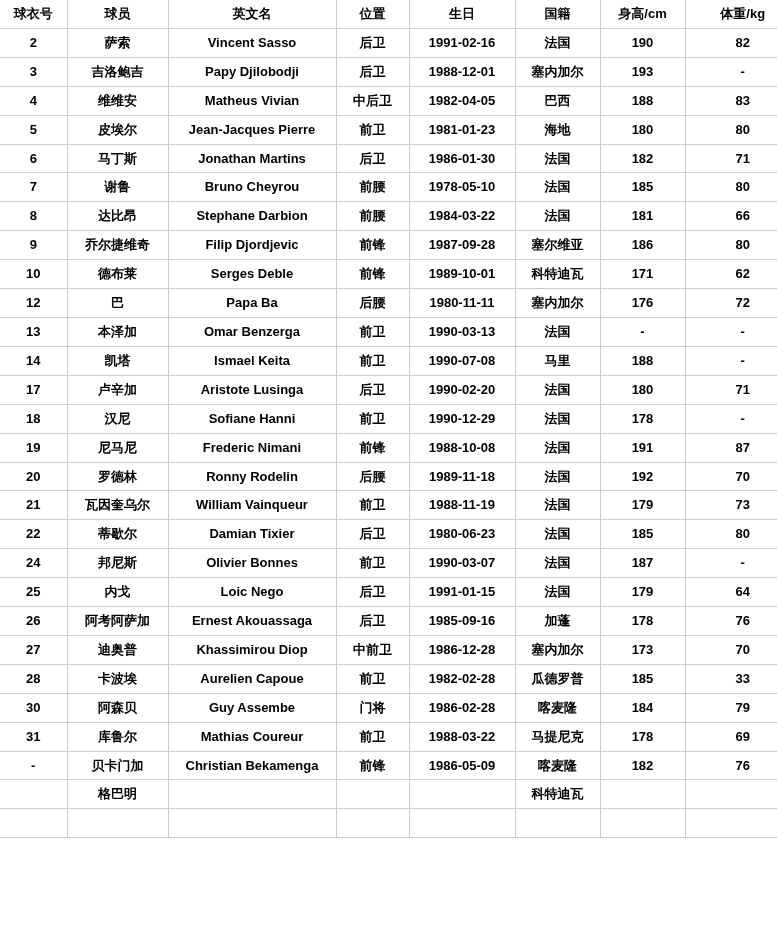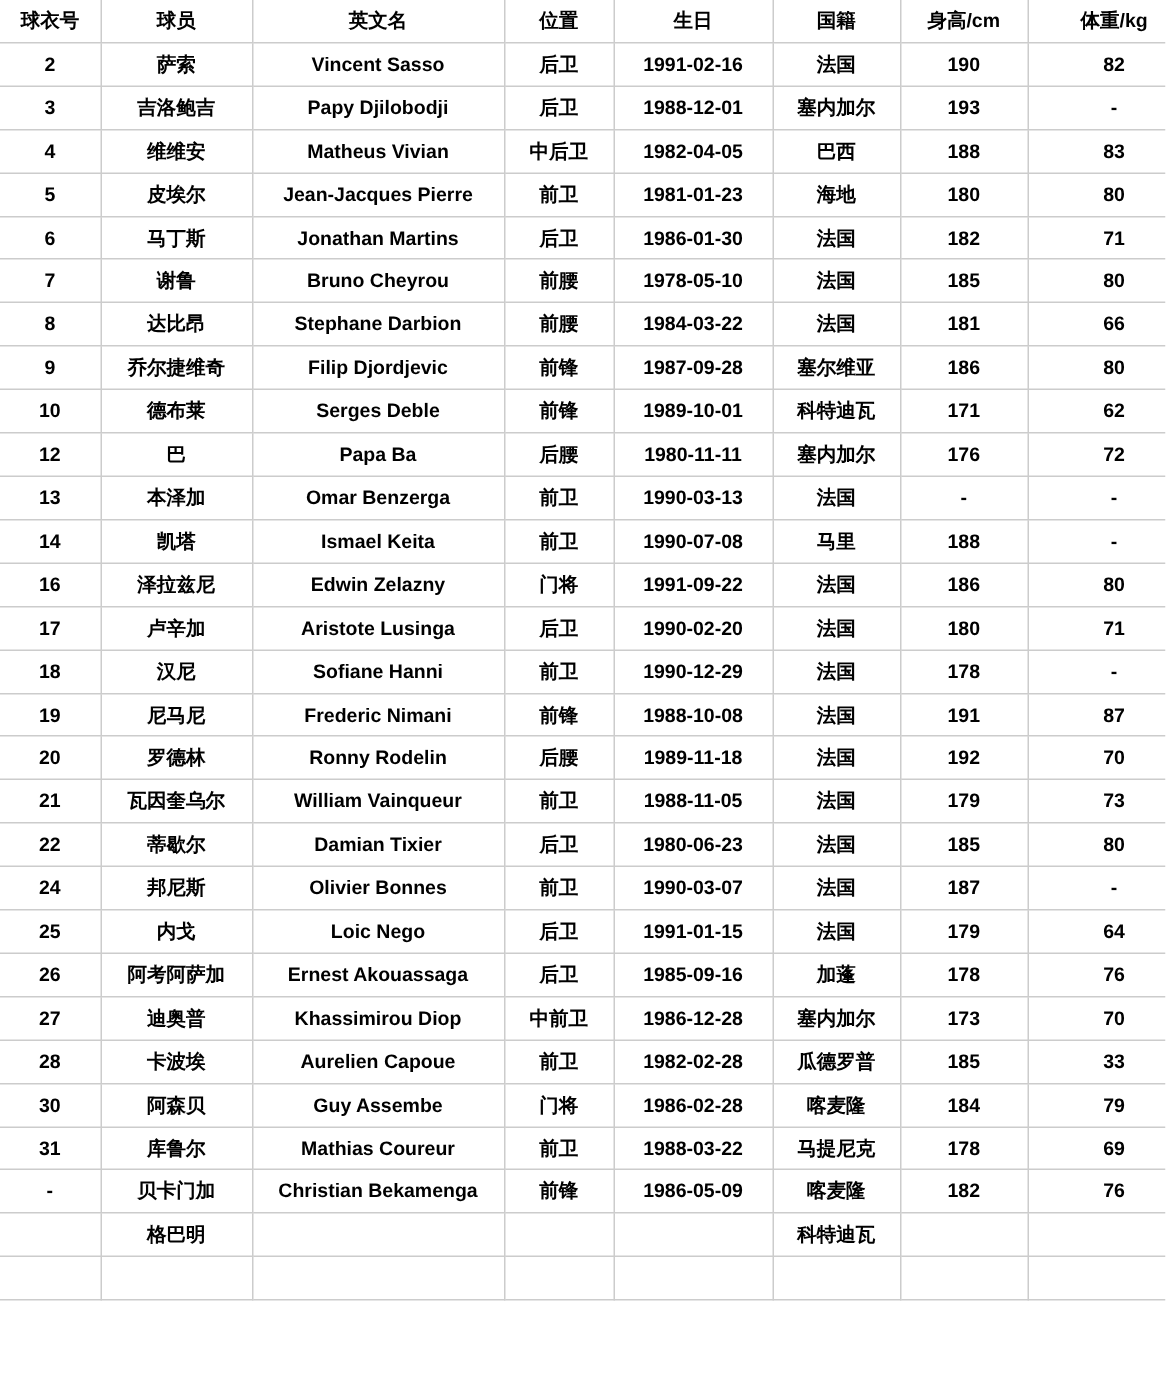--- a/index.html
+++ b/index.html
@@ -180,30 +180,20 @@
     <td>14</td>
     <td>凯塔</td>
     <td>Ismael Keita</td>
     <td>前卫</td>
     <td>1990-07-08</td>
     <td>马里</td>
     <td>188</td>
     <td>-</td>
   </tr>
       <tr>
-    <td>16</td>
-    <td>泽拉兹尼</td>
-    <td>Edwin Zelazny</td>
-    <td>门将</td>
-    <td>1991-09-22</td>
-    <td>法国</td>
-    <td>186</td>
-    <td>80</td>
-  </tr>
-      <tr>
     <td>17</td>
     <td>卢辛加</td>
     <td>Aristote Lusinga</td>
     <td>后卫</td>
     <td>1990-02-20</td>
     <td>法国</td>
     <td>180</td>
     <td>71</td>
   </tr>
       <tr>
@@ -234,21 +224,21 @@
     <td>1989-11-18</td>
     <td>法国</td>
     <td>192</td>
     <td>70</td>
   </tr>
       <tr>
     <td>21</td>
     <td>瓦因奎乌尔</td>
     <td>William Vainqueur</td>
     <td>前卫</td>
-    <td>1988-11-05</td>
+    <td>1988-11-19</td>
     <td>法国</td>
     <td>179</td>
     <td>73</td>
   </tr>
       <tr>
     <td>22</td>
     <td>蒂歇尔</td>
     <td>Damian Tixier</td>
     <td>后卫</td>
     <td>1980-06-23</td>

